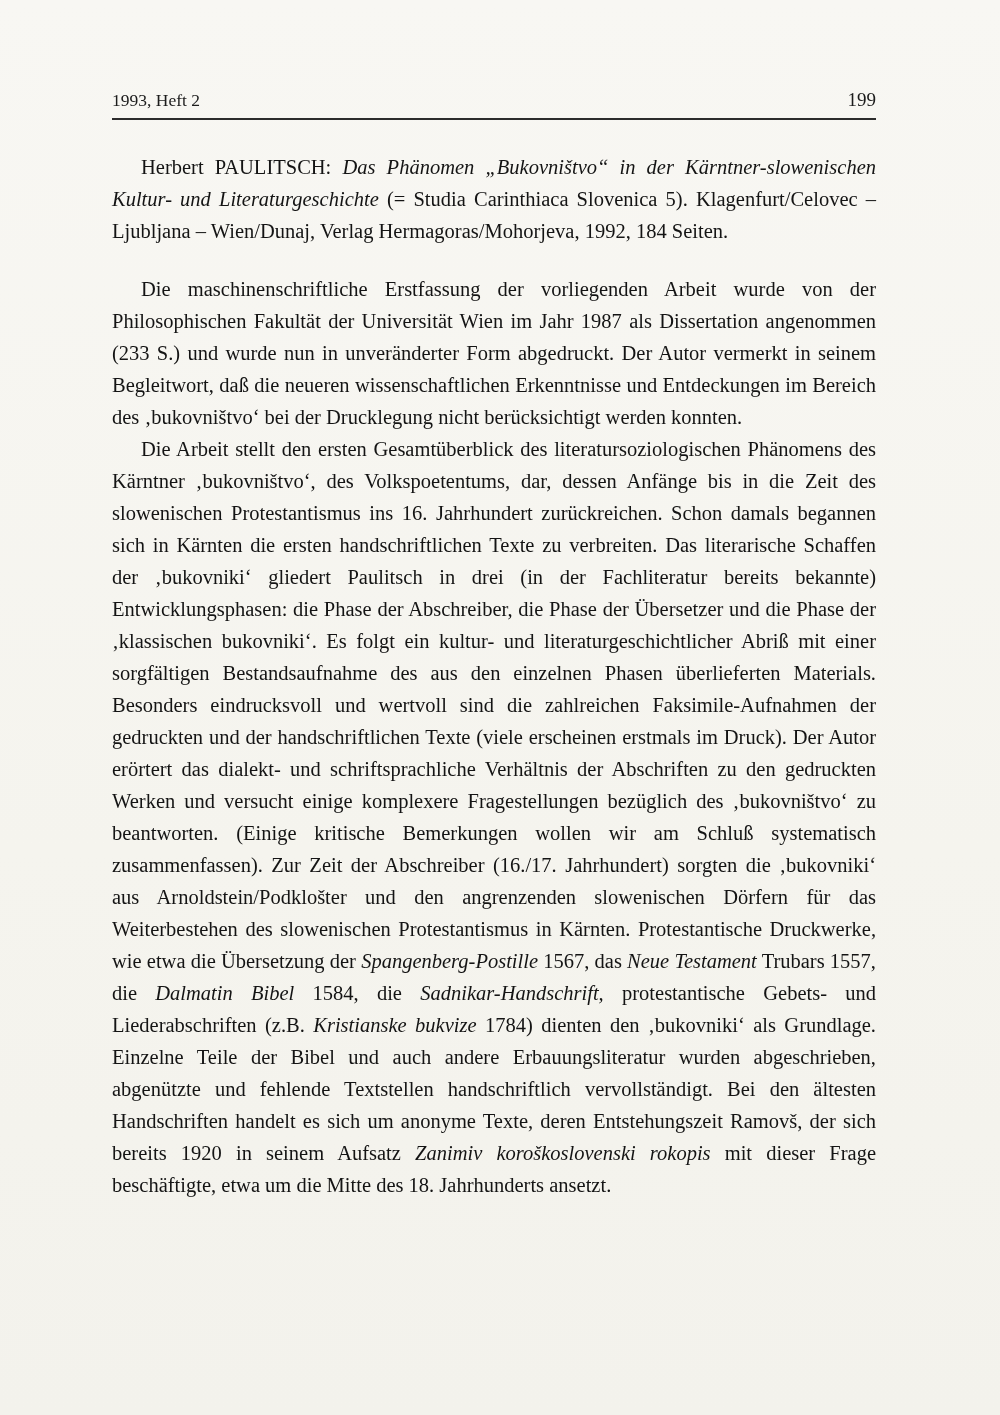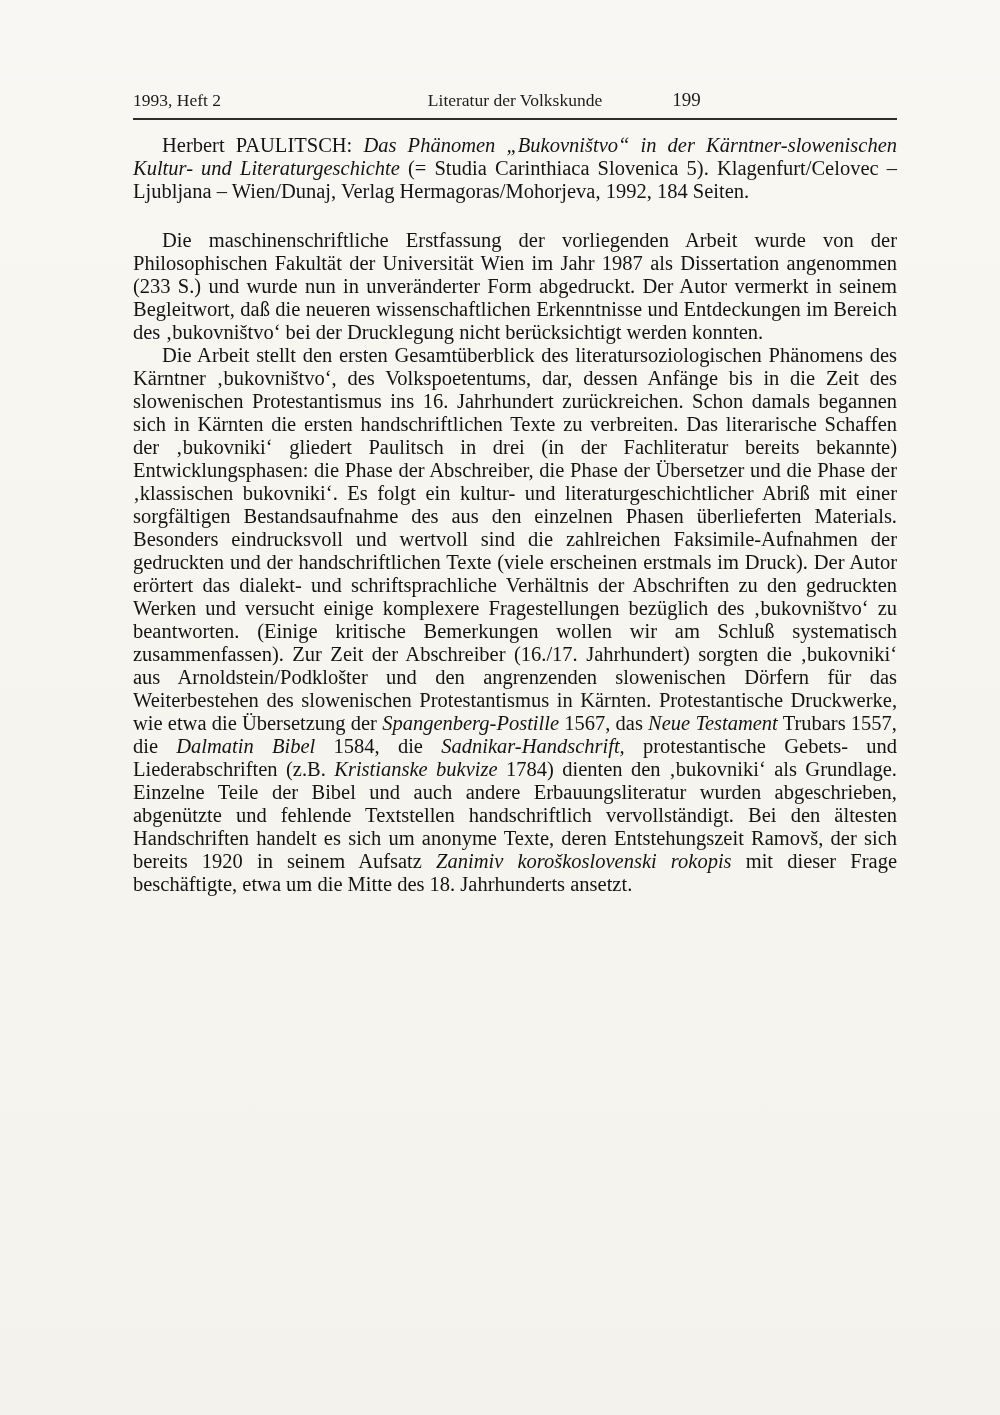--- a/index.html
+++ b/index.html
@@ -13,58 +13,57 @@
     font-family: "Liberation Serif", serif;
     color: #171717;
   }
   .sheet {
     position: absolute;
     inset: 0;
     background: linear-gradient(180deg, #f8f7f3 0%, #f5f4ee 60%, #f3f2ec 100%);
   }
   .content {
     position: absolute;
-    left: 133px;
+    left: 112px;
     top: 89px;
     width: 764px;
   }
   .running-head {
     display: flex;
     align-items: baseline;
     font-size: 17.5px;
     color: #1c1c1c;
   }
   .rh-left  { flex: 1; text-align: left; }
   .rh-center{ flex: 1.4; text-align: center; }
-  .rh-right { flex: 1; text-align: left; font-size: 19px; }
+  .rh-right { flex: 1; text-align: right; font-size: 19px; }
   .rule {
     border: 0;
     border-top: 2px solid #2c2c2c;
     margin: 7px 0 0 0;
   }
   .text {
-    margin-top: 14px;
+    margin-top: 31px;
     font-size: 20.5px;
-    line-height: 23px;
+    line-height: 32px;
     text-align: justify;
     color: #141414;
   }
   .text p { margin: 0; text-indent: 29px; }
   p.citation { margin-bottom: 26px; }
   .it { font-style: italic; }
 </style>
 </head>
 <body>
 
 <div class="sheet">
   <div class="content">
 
     <header class="running-head">
       <span class="rh-left">1993, Heft 2</span>
-      <span class="rh-center">Literatur der Volkskunde</span>
       <span class="rh-right">199</span>
     </header>
 
     <hr class="rule">
 
     <main class="text">
 
       <p class="citation"><span>Herbert PAULITSCH: </span><span class="it">Das Phänomen „Bukovništvo“ in der Kärntner-slowenischen Kultur- und Literaturgeschichte</span><span> (= Studia Carinthiaca Slovenica 5). Klagenfurt/Celovec – Ljubljana – Wien/Dunaj, Verlag Hermagoras/Mohorjeva, 1992, 184 Seiten.</span></p>
 
       <p><span>Die maschinenschriftliche Erstfassung der vorliegenden Arbeit wurde von der Philosophischen Fakultät der Universität Wien im Jahr 1987 als Dissertation angenommen (233 S.) und wurde nun in unveränderter Form abgedruckt. Der Autor vermerkt in seinem Begleitwort, daß die neueren wissenschaftlichen Erkenntnisse und Entdeckungen im Bereich des ‚bukovništvo‘ bei der Drucklegung nicht berücksichtigt werden konnten.</span></p>

